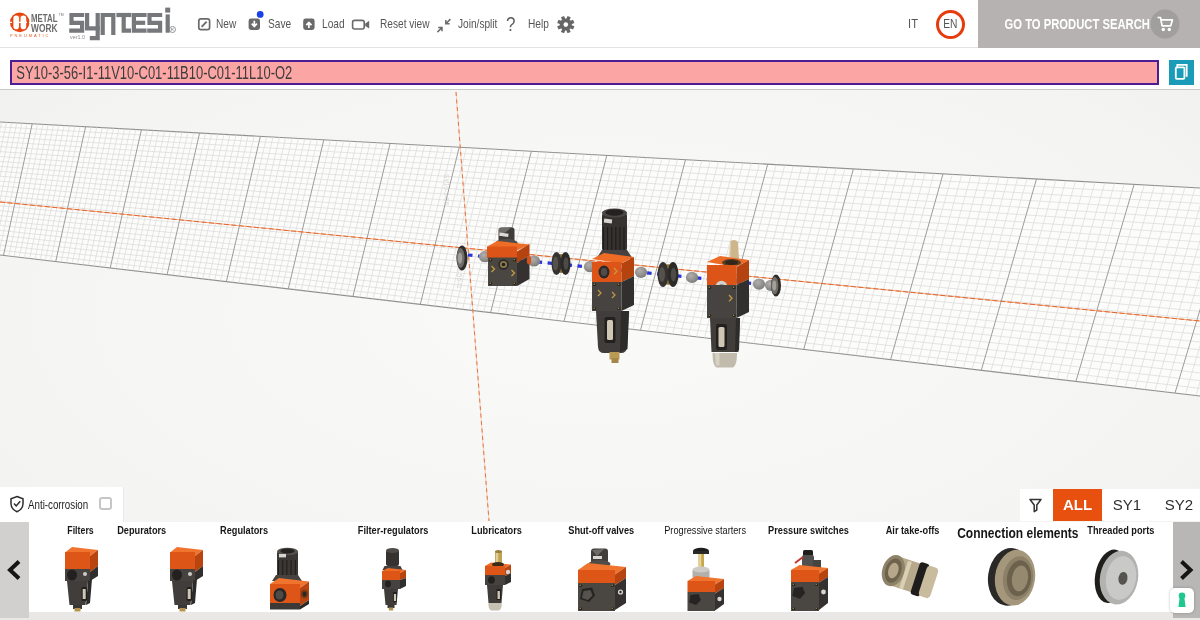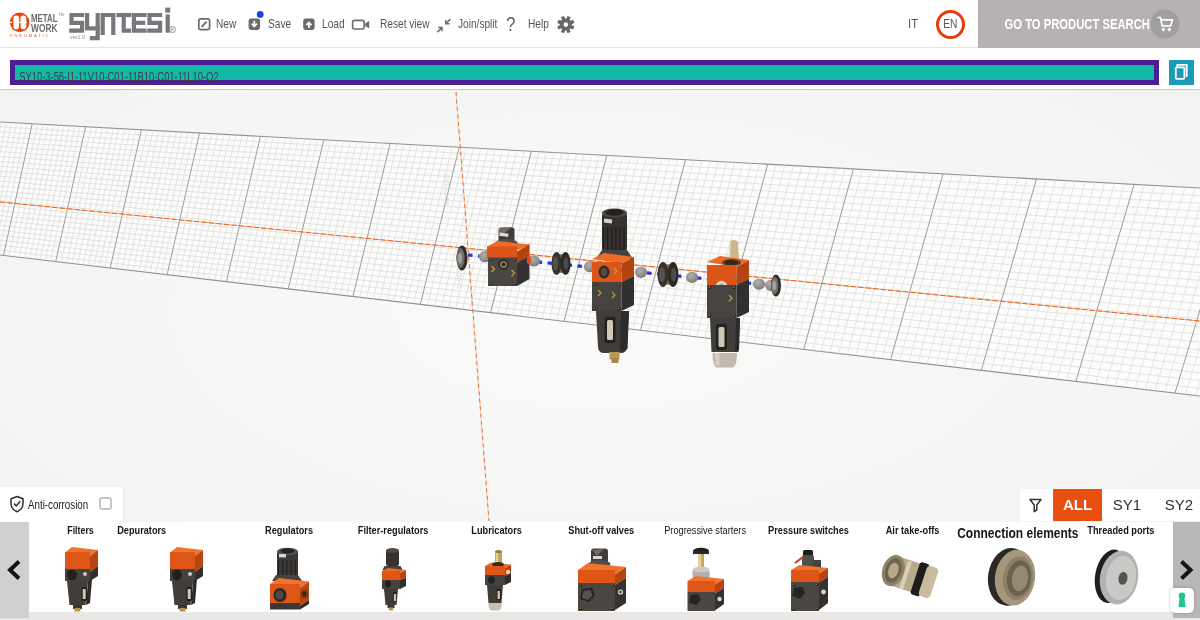--- a/index.html
+++ b/index.html
@@ -399,21 +399,21 @@
 <div style="position:absolute;left:978px;top:0;width:222px;height:48px;background:#b5b2b1">
     <div style="position:absolute;left:6px;top:0;width:164px;height:48px;line-height:48px;text-align:center;color:#fff;font-weight:bold;font-size:15px;white-space:nowrap;transform:scaleX(0.75);transform-origin:50% 50%">GO TO PRODUCT SEARCH</div>
     <svg style="position:absolute;left:166px;top:0" width="56" height="48" viewBox="0 0 56 48">
       <circle cx="21" cy="24" r="14.5" fill="#a19e9e"></circle>
       <path d="M13.5 17.5 h3 l1.6 8.3 h8.6 l1.8 -6 h-10.8" stroke="#fff" stroke-width="1.7" fill="none" stroke-linejoin="round"></path>
       <circle cx="19.3" cy="29.5" r="1.7" fill="#fff"></circle>
       <circle cx="25.3" cy="29.5" r="1.7" fill="#fff"></circle>
     </svg>
   </div>
 <div style="position:absolute;left:0;top:49px;width:1200px;height:41px;background:#fff;border-bottom:1px solid #c9c9c9"></div>
-<div style="position:absolute;left:10px;top:60px;width:1149px;height:25px;background:#14b8a6;border:5px solid #4c1d95;font-size:13px;color:#3c3c3c;line-height:23px"><span style="display:inline-block;padding-left:6px;transform:scaleX(0.72);transform-origin:0 50%">SY10-3-56-I1-11V10-C01-11B10-C01-11L10-O2</span></div>
+<div style="position:absolute;left:10px;top:60px;width:1149px;height:25px;background:#fca5a5;border:2px solid #4c1d95;font-size:18px;color:#3c3c3c;line-height:23px"><span style="display:inline-block;padding-left:6px;transform:scaleX(0.72);transform-origin:0 50%">SY10-3-56-I1-11V10-C01-11B10-C01-11L10-O2</span></div>
 <div style="position:absolute;left:1169px;top:60px;width:25px;height:25px;background:#1a9cb8"></div>
 <svg style="position:absolute;left:1169px;top:60px" width="25" height="25" viewBox="0 0 25 25">
     <path d="M8.3 7.2 v-2.4 h9.4 v12" fill="none" stroke="#fff" stroke-width="1.8"></path>
     <rect x="6.8" y="7.4" width="8.6" height="11.4" rx="1" fill="none" stroke="#fff" stroke-width="1.8"></rect>
   </svg>
 <div style="position:absolute;left:0;top:487px;width:124px;height:35px;background:#fff;border-right:1px solid #e8e8e8"></div>
 <svg style="position:absolute;left:9px;top:495px" width="16" height="18" viewBox="0 0 16 18">
     <path d="M8 1.5 l6 2.2 v5 q0 5.5 -6 8 q-6 -2.5 -6 -8 v-5 z" fill="none" stroke="#2b2b2b" stroke-width="1.5"></path>
     <path d="M5 8.5 l2.2 2.4 l4 -4.6" fill="none" stroke="#2b2b2b" stroke-width="1.5"></path>
   </svg>
@@ -423,21 +423,21 @@
 <svg style="position:absolute;left:1027px;top:496px" width="18" height="18" viewBox="0 0 18 18">
     <path d="M3 3.5 h11 l-4.2 5.5 v5 l-2.6 1.6 v-6.6 z" fill="none" stroke="#333" stroke-width="1.5" stroke-linejoin="round"></path>
   </svg>
 <div style="position:absolute;left:1053px;top:489px;width:49px;height:32px;background:#e8500f;color:#fff;font-weight:bold;font-size:15px;text-align:center;line-height:32px">ALL</div>
 <div style="position:absolute;left:1102px;top:489px;width:50px;height:32px;color:#2e2e2e;font-size:15px;text-align:center;line-height:32px">SY1</div>
 <div style="position:absolute;left:1154px;top:489px;width:50px;height:32px;color:#2e2e2e;font-size:15px;text-align:center;line-height:32px">SY2</div>
 <div style="position:absolute;left:0;top:522px;width:1200px;height:90px;background:#fff"></div>
 <div style="position:absolute;left:0;top:612px;width:1200px;height:8px;background:#e9e8e7"></div>
 <div style="position:absolute;left:6px;top:524px;width:150px;text-align:center;font-size:11px;font-weight:bold;color:#161616"><span style="display:inline-block;transform:scaleX(0.8);transform-origin:50% 50%;white-space:nowrap">Filters</span></div>
 <div style="position:absolute;left:111px;top:524px;width:150px;text-align:left;font-size:11.5px;font-weight:bold;color:#161616"><span style="display:inline-block;transform:scaleX(0.8);transform-origin:50% 50%;white-space:nowrap">Depurators</span></div>
-<div style="position:absolute;left:214px;top:524px;width:150px;text-align:center;font-size:11.5px;font-weight:bold;color:#161616"><span style="display:inline-block;transform:scaleX(0.8);transform-origin:50% 50%;white-space:nowrap">Regulators</span></div>
+<div style="position:absolute;left:214px;top:524px;width:150px;font-size:11.5px;font-weight:bold;color:#161616"><span style="display:inline-block;transform:scaleX(0.8);transform-origin:50% 50%;white-space:nowrap">Regulators</span></div>
 <div style="position:absolute;left:318px;top:524px;width:150px;text-align:center;font-size:11.5px;font-weight:bold;color:#161616"><span style="display:inline-block;transform:scaleX(0.8);transform-origin:50% 50%;white-space:nowrap">Filter-regulators</span></div>
 <div style="position:absolute;left:422px;top:524px;width:150px;text-align:center;font-size:11.5px;font-weight:bold;color:#161616"><span style="display:inline-block;transform:scaleX(0.8);transform-origin:50% 50%;white-space:nowrap">Lubricators</span></div>
 <div style="position:absolute;left:526px;top:524px;width:150px;text-align:center;font-size:11.5px;font-weight:bold;color:#161616"><span style="display:inline-block;transform:scaleX(0.8);transform-origin:50% 50%;white-space:nowrap">Shut-off valves</span></div>
 <div style="position:absolute;left:630px;top:524px;width:150px;text-align:center;font-size:11.5px;font-weight:normal;color:#161616"><span style="display:inline-block;transform:scaleX(0.8);transform-origin:50% 50%;white-space:nowrap">Progressive starters</span></div>
 <div style="position:absolute;left:734px;top:524px;width:150px;text-align:center;font-size:11.5px;font-weight:bold;color:#161616"><span style="display:inline-block;transform:scaleX(0.8);transform-origin:50% 50%;white-space:nowrap">Pressure switches</span></div>
 <div style="position:absolute;left:838px;top:524px;width:150px;text-align:center;font-size:11.5px;font-weight:bold;color:#161616"><span style="display:inline-block;transform:scaleX(0.8);transform-origin:50% 50%;white-space:nowrap">Air take-offs</span></div>
 <div style="position:absolute;left:942px;top:524px;width:150px;font-size:15px;font-weight:bold;color:#161616"><span style="display:inline-block;transform:scaleX(0.8);transform-origin:50% 50%;white-space:nowrap">Connection elements</span></div>
 <div style="position:absolute;left:1046px;top:524px;width:150px;text-align:center;font-size:11.5px;font-weight:bold;color:#161616"><span style="display:inline-block;transform:scaleX(0.8);transform-origin:50% 50%;white-space:nowrap">Threaded ports</span></div>
 <div style="position:absolute;left:0;top:0;width:1200px;height:620px;pointer-events:none">
     <svg style="position:absolute;left:0;top:0" width="1200" height="620" viewBox="0 0 1200 620">

